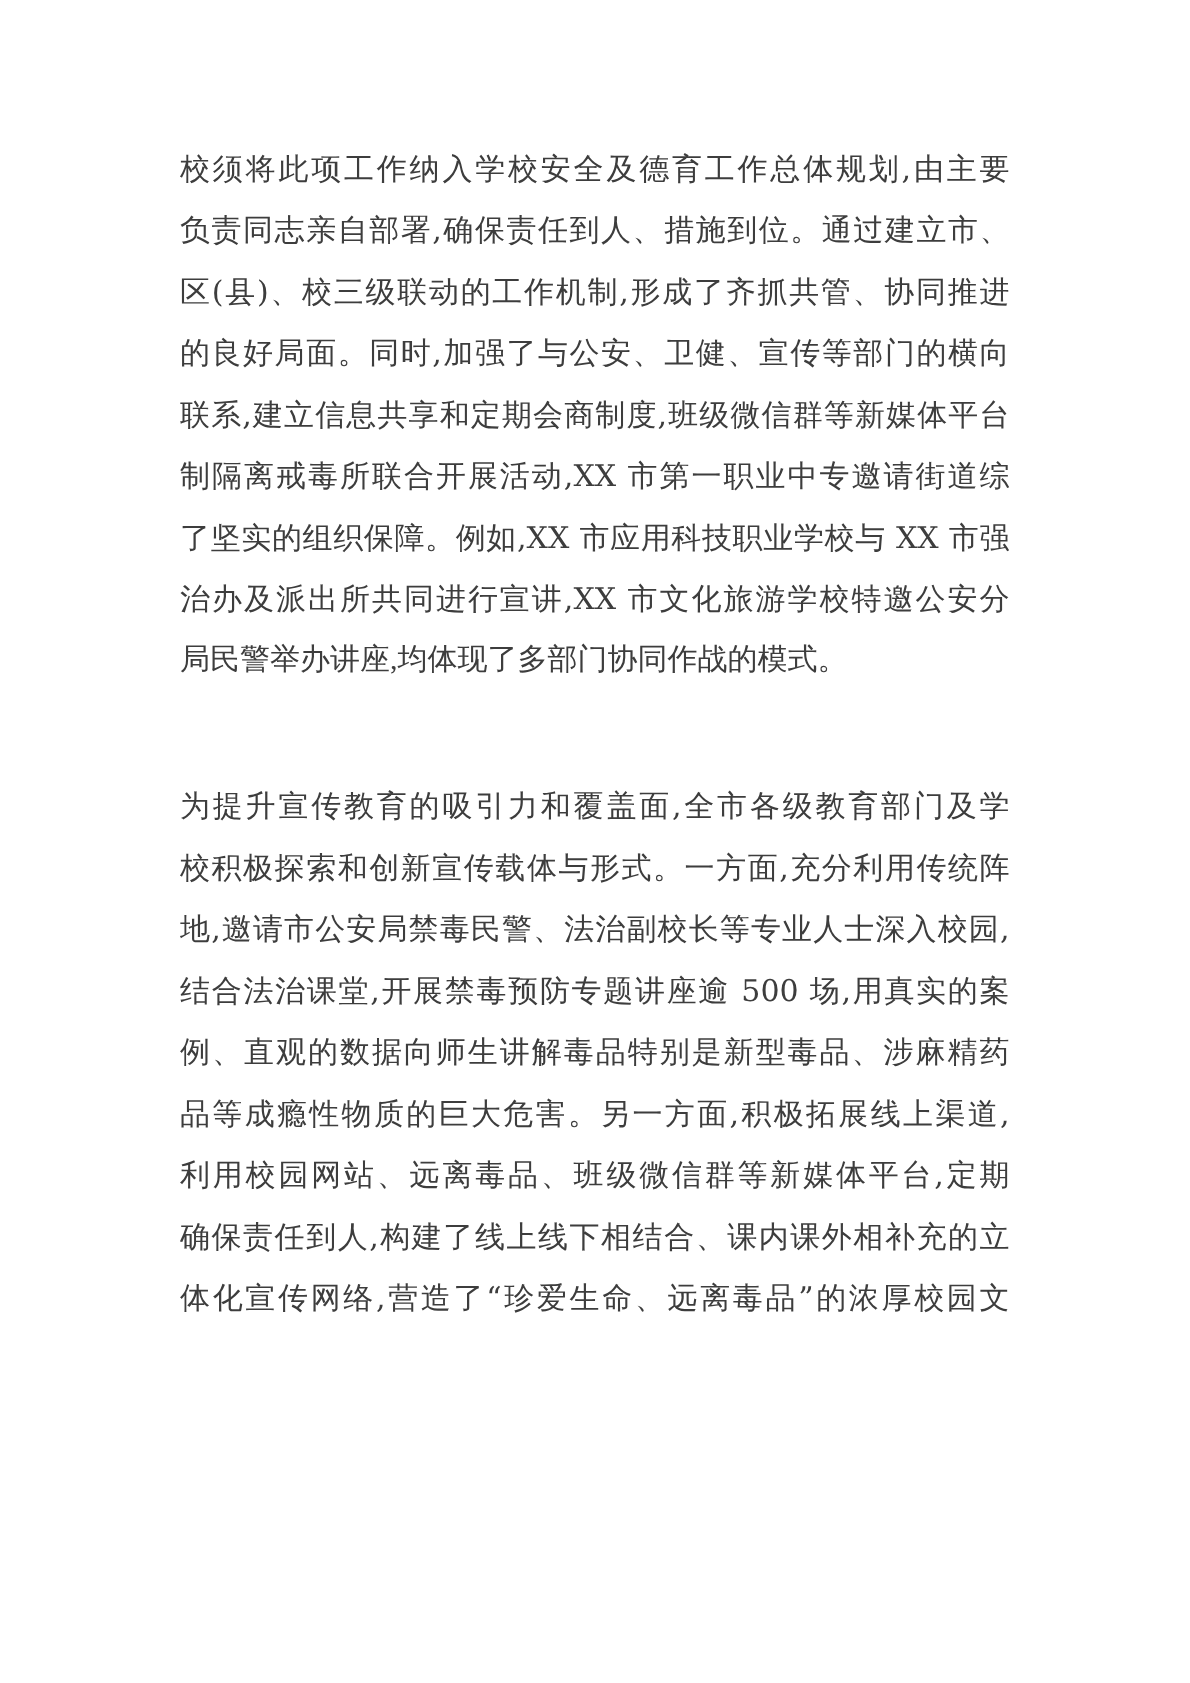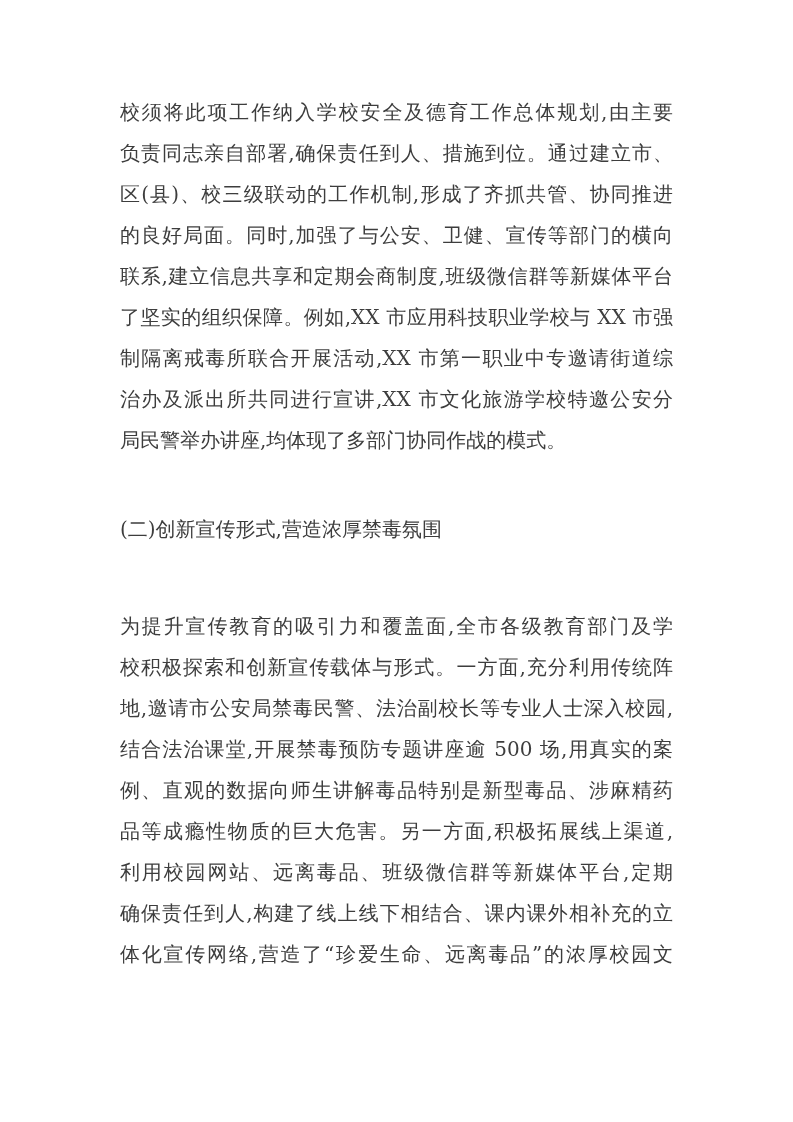--- a/index.html
+++ b/index.html
@@ -26,47 +26,47 @@
     font-size: 20px;
     line-height: 41px;
     height: 41px;
     text-align: justify;
     text-align-last: justify;
     white-space: normal;
     overflow: hidden;
   }
   .line.short {
     text-align-last: left;
+    font-family: Liberation Serif, serif;
   }
   .section-heading {
     margin-top: 48px;
   }
   .para-2 {
     margin-top: 56px;
   }
 </style>
 </head>
 <body>
 
 <div class="page">
   <div class="content">
 
     <div class="para-1">
       <div class="line">校须将此项工作纳入学校安全及德育工作总体规划,由主要</div>
       <div class="line">负责同志亲自部署,确保责任到人、措施到位。通过建立市、</div>
       <div class="line">区(县)、校三级联动的工作机制,形成了齐抓共管、协同推进</div>
       <div class="line">的良好局面。同时,加强了与公安、卫健、宣传等部门的横向</div>
       <div class="line">联系,建立信息共享和定期会商制度,班级微信群等新媒体平台</div>
+      <div class="line">制隔离戒毒所联合开展活动,XX 市第一职业中专邀请街道综</div>
       <div class="line">了坚实的组织保障。例如,XX 市应用科技职业学校与 XX 市强</div>
-      <div class="line">制隔离戒毒所联合开展活动,XX 市第一职业中专邀请街道综</div>
       <div class="line">治办及派出所共同进行宣讲,XX 市文化旅游学校特邀公安分</div>
       <div class="line short">局民警举办讲座,均体现了多部门协同作战的模式。</div>
     </div>
 
-    <div class="line short section-heading">(二)创新宣传形式,营造浓厚禁毒氛围</div>
 
     <div class="para-2">
       <div class="line">为提升宣传教育的吸引力和覆盖面,全市各级教育部门及学</div>
       <div class="line">校积极探索和创新宣传载体与形式。一方面,充分利用传统阵</div>
       <div class="line">地,邀请市公安局禁毒民警、法治副校长等专业人士深入校园,</div>
       <div class="line">结合法治课堂,开展禁毒预防专题讲座逾 500 场,用真实的案</div>
       <div class="line">例、直观的数据向师生讲解毒品特别是新型毒品、涉麻精药</div>
       <div class="line">品等成瘾性物质的巨大危害。另一方面,积极拓展线上渠道,</div>
       <div class="line">利用校园网站、远离毒品、班级微信群等新媒体平台,定期</div>
       <div class="line">确保责任到人,构建了线上线下相结合、课内课外相补充的立</div>

